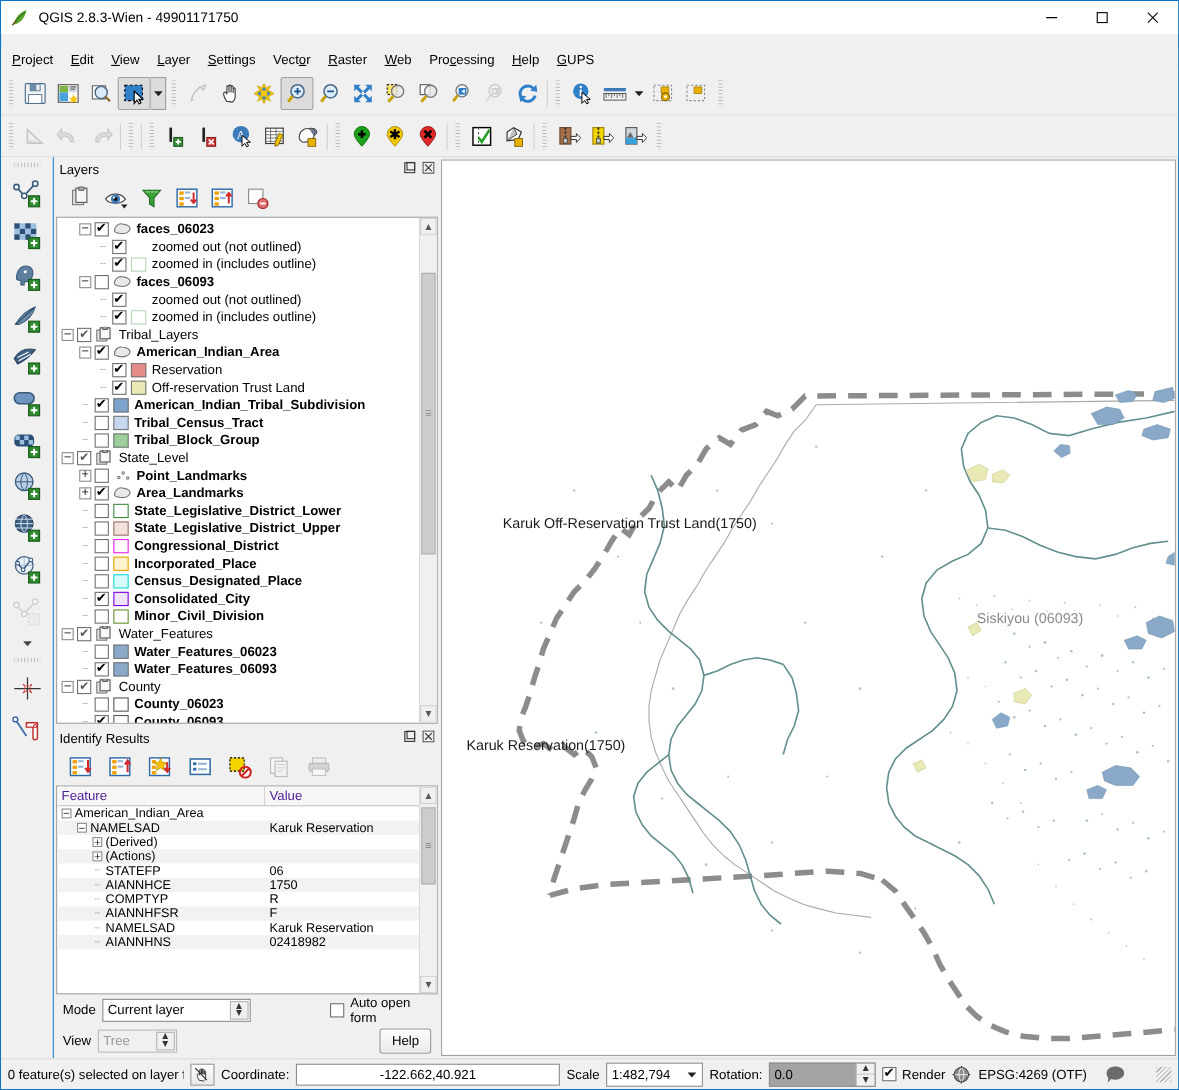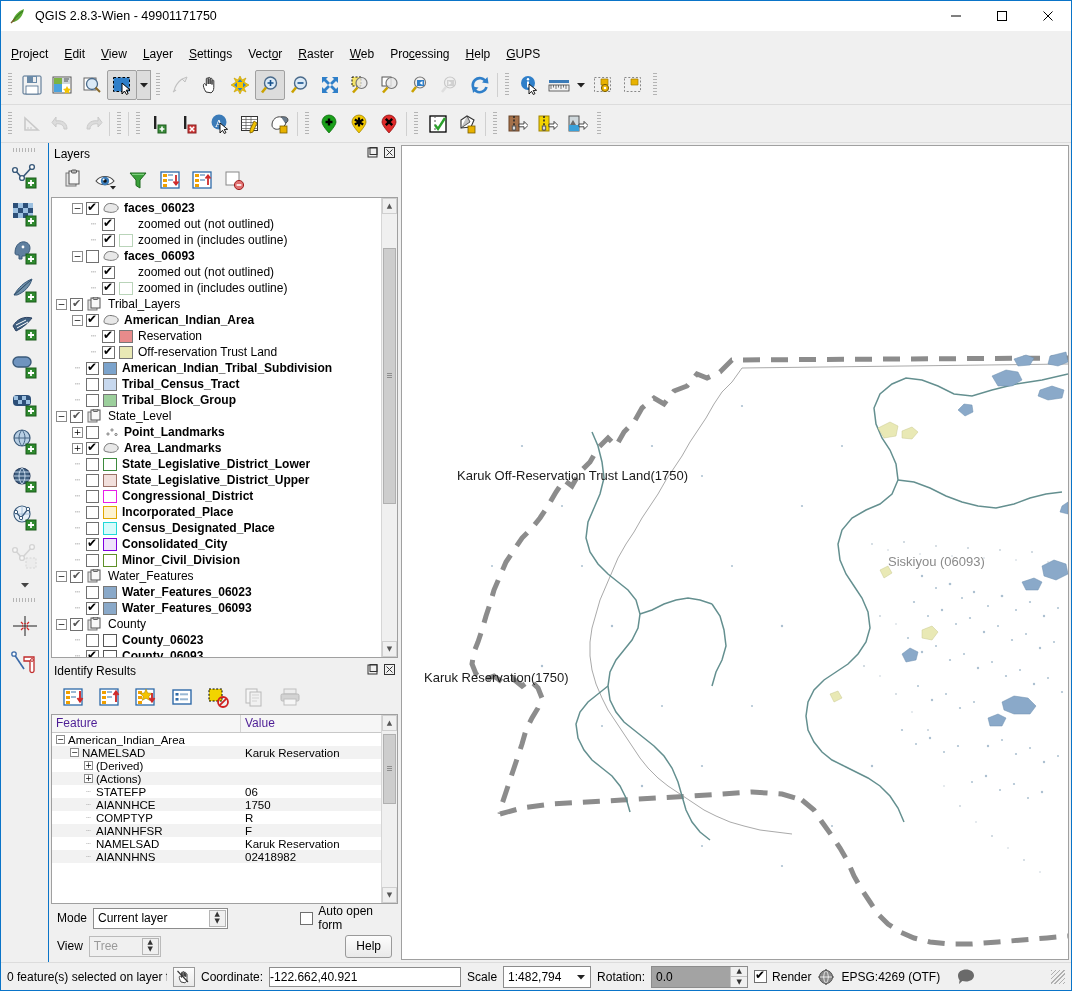--- a/index.html
+++ b/index.html
@@ -1494,21 +1494,21 @@
 
   <div class="statusbar">
     <span class="stxt" style="max-width:160px;">0 feature(s) selected on layer fa</span>
     <div style="width:22px;height:20px;border:1px solid #9a9a9a;background:linear-gradient(#fdfdfd,#e9e9e9);display:flex;align-items:center;justify-content:center;">
       <svg width="16" height="16" viewBox="0 0 16 16">
         <path d="M5 13 C3.6 10.6 3 8.6 3.4 7.6 C3.8 6.8 4.8 7 5.2 7.8 L5.5 8.5 L5.5 3.6 C5.5 2.8 6.9 2.8 6.9 3.6 L6.9 7.4 L6.9 3.2 C6.9 2.4 8.3 2.4 8.3 3.2 L8.3 7.4 L8.3 3.8 C8.3 3 9.7 3 9.7 3.8 L9.7 7.8 L9.7 5.2 C9.7 4.5 11 4.5 11 5.2 L11 10 C11 12.2 10 13.2 9 13.8 Z" fill="#fff" stroke="#333" stroke-width=".9"></path>
         <line x1="1.5" y1="2" x2="12" y2="13" stroke="#333" stroke-width="1.1"></line>
       </svg>
     </div>
     <span class="stxt">Coordinate:</span>
-    <div class="field" style="width:192px;">
+    <div class="field" style="width:240px;justify-content:center;">
       <span>-122.662,40.921</span>
     </div>
     <span class="stxt">Scale</span>
     <div class="combo" style="width:88px;height:22px;">
       <span class="txt">1:482,794</span>
       <div class="spin" style="background:#fff;border:none;">
         <svg width="8" height="6" viewBox="0 0 8 6">
             <polygon points="0,1 8,1 4,5.5" fill="#222"></polygon>
           </svg>
       </div>

